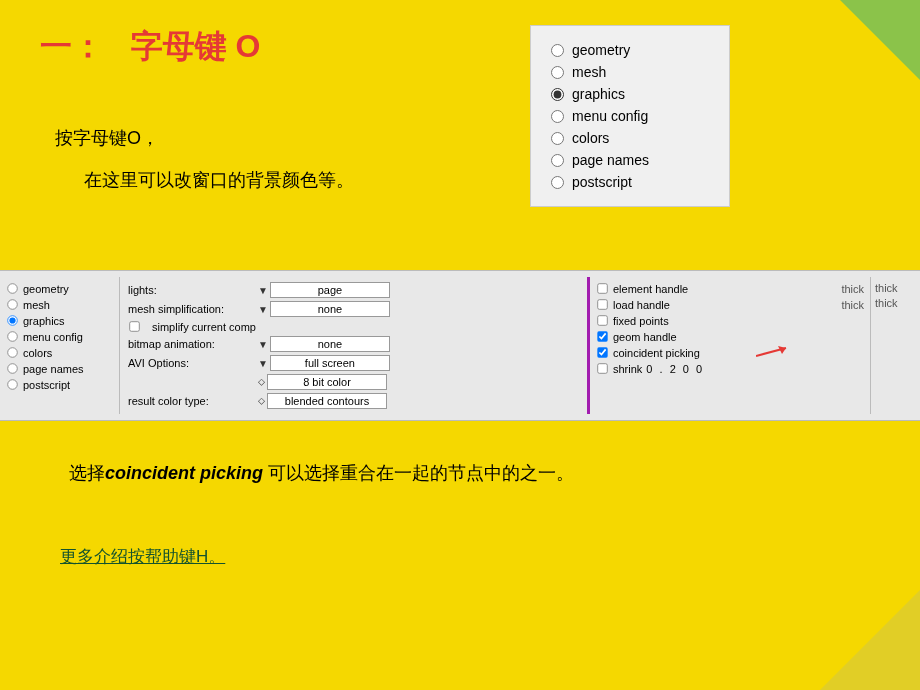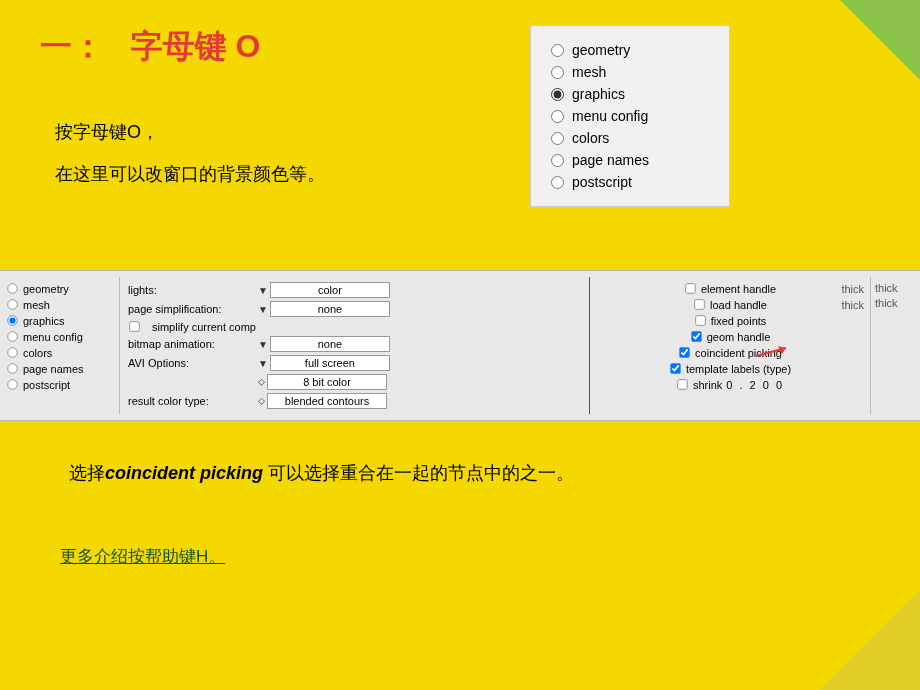--- a/index.html
+++ b/index.html
@@ -63,21 +63,21 @@
       margin-right: 8px;
       accent-color: #333;
     }
     .radio-item.selected input[type="radio"] {
       
     }
 
     
     .desc-section {
       position: absolute;
-      top: 116px;
+      top: 122px;
       left: 55px;
     }
     .desc-text {
       font-size: 18px;
       color: #000;
       line-height: 1.8;
     }
 
     
     .graphics-panel {
@@ -113,21 +113,21 @@
     }
     .panel-radio-item input[type="radio"] {
       margin-right: 4px;
       transform: scale(0.8);
     }
 
     
     .col-settings {
       flex: 1;
       padding: 2px 8px;
-      border-right: 1px solid #a21caf;
+      border-right: 3px solid #a21caf;
     }
     .setting-row {
       display: flex;
       align-items: center;
       margin: 3px 0;
       font-size: 11px;
     }
     .setting-label {
       min-width: 130px;
       color: #000;
@@ -165,21 +165,20 @@
     .col-right {
       width: 280px;
       padding: 2px 6px;
     }
     .right-row {
       display: flex;
       align-items: center;
       margin: 3px 0;
       font-size: 11px;
       position: relative;
-      justify-content: center;
     }
     .right-row input[type="checkbox"] {
       margin-right: 4px;
       transform: scale(0.8);
     }
     .right-row .extra-label {
       position: absolute;
       right: 0;
       font-size: 11px;
       color: #555;
@@ -267,21 +266,21 @@
     <span>page names</span>
   </div>
   <div class="radio-item">
     <input type="radio" name="top-panel" style="">
     <span>postscript</span>
   </div>
 </div>
 
 <div class="desc-section">
   <div class="desc-text">按字母键O，</div>
-  <div class="desc-text" style="margin-top: 10px;">在这里可以改窗口的背景颜色等。</div>
+  <div class="desc-text" style="margin-top: 10px; margin-left: 29px;">在这里可以改窗口的背景颜色等。</div>
 </div>
 
 <div class="graphics-panel">
   <div class="panel-inner">
 
     <div class="col-radio">
       <div class="panel-radio-item">
         <input type="radio" name="panel" style="">
         <span>geometry</span>
       </div>
@@ -310,26 +309,26 @@
         <span>postscript</span>
       </div>
     </div>
 
     <div class="col-settings">
 
       <div class="setting-row">
         <span class="setting-label">lights:</span>
         <div class="setting-control">
           <span class="setting-arrow">▼</span>
-          <span class="setting-value">color</span>
-        </div>
-      </div>
-
-      <div class="setting-row">
-        <span class="setting-label">page simplification:</span>
+          <span class="setting-value">page</span>
+        </div>
+      </div>
+
+      <div class="setting-row">
+        <span class="setting-label">mesh simplification:</span>
         <div class="setting-control">
           <span class="setting-arrow">▼</span>
           <span class="setting-value">none</span>
         </div>
       </div>
 
       <div class="checkbox-row">
         <input type="checkbox" style="">
         <span>simplify current comp</span>
       </div>
@@ -394,24 +393,20 @@
       <div class="right-row" style="position:relative;">
         <input type="checkbox" checked="" style="">
         <span>coincident picking</span>
 
         <svg style="position:absolute; left:160px; top:-2px; width:40px; height:18px;">
           <line x1="0" y1="12" x2="30" y2="4" stroke="#E53935" stroke-width="2"></line>
           <polygon points="30,4 22,2 26,10" fill="#E53935"></polygon>
         </svg>
       </div>
 
-      <div class="right-row">
-        <input type="checkbox" checked="" style="">
-        <span>template labels (type)</span>
-      </div>
 
       <div class="right-row">
         <input type="checkbox" style="">
         <span>shrink</span>
         <span class="shrink-value">0 . 2 0 0</span>
       </div>
     </div>
 
     <div class="far-right-col">
       <div class="far-right-row">thick</div>

